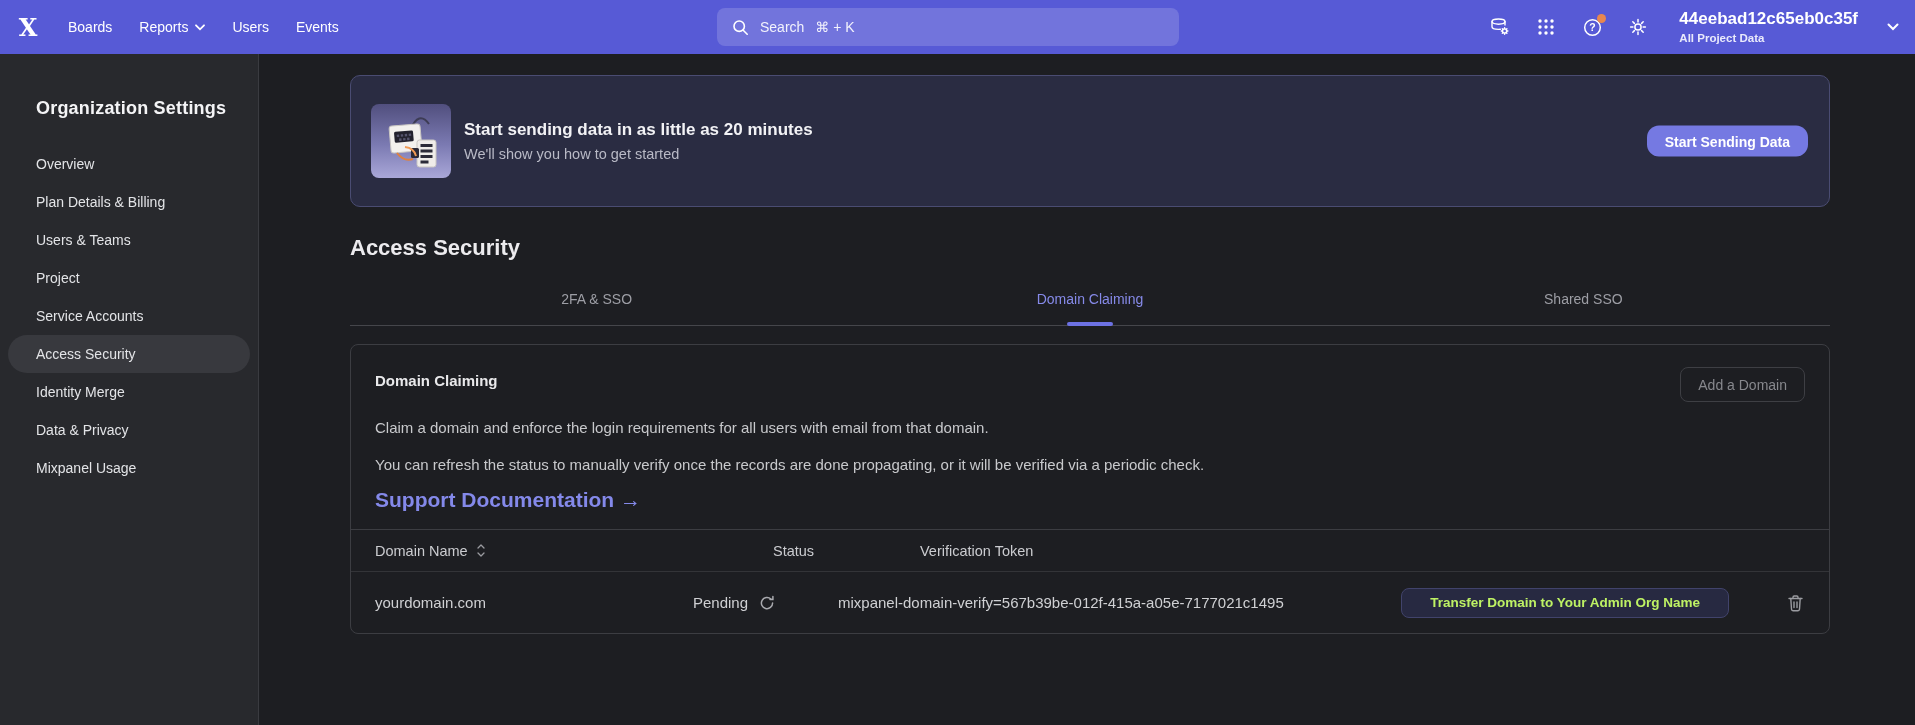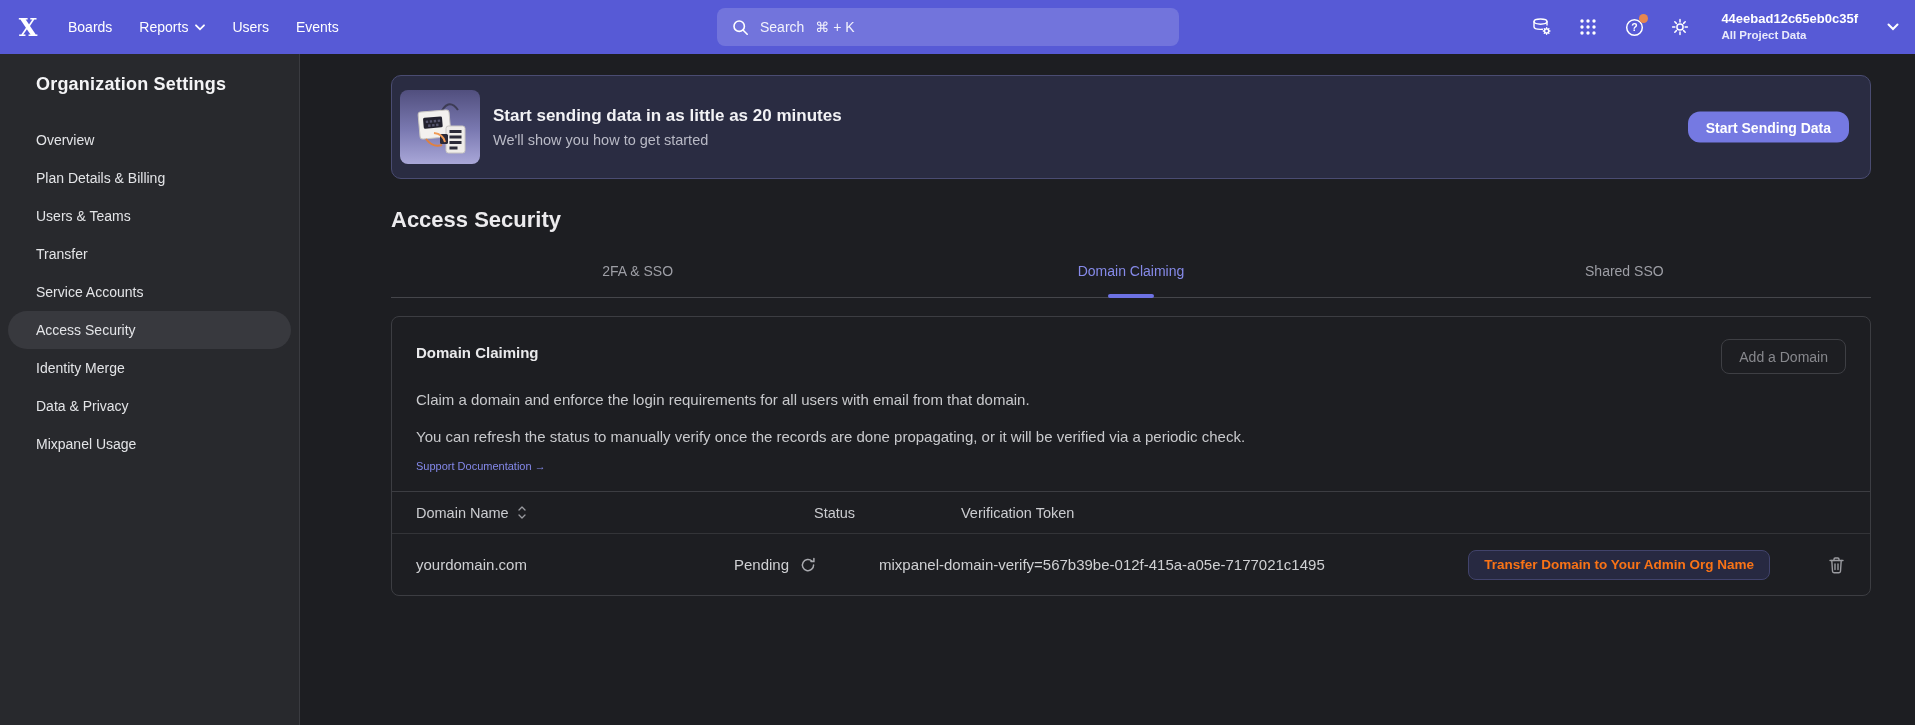--- a/index.html
+++ b/index.html
@@ -24,47 +24,47 @@
   .searchbar {
     position:absolute; left:717px; top:8px; width:462px; height:38px;
     background:rgba(255,255,255,0.16); border-radius:8px;
     display:flex; align-items:center; padding-left:15px; gap:11px;
     color:#f2f2fc; font-size:14px; cursor:text;
   }
   .nav-right { position:absolute; right:16px; top:0; height:54px; display:flex; align-items:center; gap:20px; }
   .icon-btn { width:26px; height:26px; display:flex; align-items:center; justify-content:center; cursor:pointer; position:relative; }
   .badge-dot { position:absolute; top:0px; right:-1px; width:9px; height:9px; border-radius:50%; }
   .project { display:flex; flex-direction:column; line-height:1.3; margin-left:8px; cursor:pointer; }
-  .project-id { font-size:13px; font-weight:bold; color:#ffffff; }
+  .project-id { font-size:17px; font-weight:bold; color:#ffffff; }
   .project-name { font-size:11.5px; font-weight:bold; color:#e9eafb; }
   .project-caret { margin-left:9px; display:flex; align-items:center; cursor:pointer; }
 
   
   .layout { display:flex; height:671px; }
   .sidebar {
-    width:300px; flex-shrink:0; background:#28292d;
-    border-right:1px solid #3a3b40; padding-top:20px;
+    width:259px; flex-shrink:0; background:#28292d;
+    border-right:1px solid #3a3b40; padding-top:44px;
   }
   .sidebar-title { margin-left:36px; font-size:18px; font-weight:bold; color:#f4f4f6; letter-spacing:.2px; }
   .sidebar-list { margin-top:26px; list-style:none; }
   .sidebar-item {
     height:38px; display:flex; align-items:center;
     padding-left:28px; margin:0 8px; border-radius:19px;
     font-size:14px; color:#e3e4e7; cursor:pointer;
   }
   .sidebar-item.active { background:#38393e; }
 
   .main { flex:1; position:relative; background:#1d1e22; }
   .content { margin-left:91px; width:1480px; }
 
   
   .banner {
-    margin-top:21px; height:104px;
+    margin-top:21px; height:132px;
     background:#2a2c42; border:1px solid #4a4c72; border-radius:10px;
-    display:flex; align-items:center; position:relative; padding-left:8px;
+    display:flex; align-items:center; position:relative; padding-left:20px;
   }
   .banner-illustration {
     width:80px; height:74px; border-radius:8px; overflow:hidden; flex-shrink:0;
     background:linear-gradient(180deg,#514f7e 0%,#7b7ab2 55%,#a9a7d8 100%);
   }
   .banner-text { margin-left:13px; }
   .banner-title { font-size:17px; font-weight:bold; color:#f2f2f5; margin-bottom:6px; }
   .banner-subtitle { font-size:14.5px; color:#b9bac6; }
   .banner-cta {
     position:absolute; right:21px; top:50%; transform:translateY(-50%);
@@ -90,40 +90,40 @@
   .card { margin-top:18px; border:1px solid #3c3d42; border-radius:8px; overflow:hidden; }
   .card-head { display:flex; justify-content:space-between; align-items:flex-start; padding:22px 24px 0; }
   .card-title { font-size:15px; font-weight:bold; color:#e9e9eb; padding-top:5px; }
   .add-domain-btn {
     height:35px; padding:0 17px; border:1px solid #3e3f44; border-radius:8px;
     background:transparent; color:#87888d; font-size:14px; font-weight:500; cursor:default;
   }
   .card-body { padding:0 24px; }
   .card-body p { font-size:15px; color:#c8c9cc; max-width:1340px; line-height:24px; }
   .p1 { margin-top:14px; } .p2 { margin-top:13px; } .p3 { margin-top:13px; }
-  .doc-link { display:inline-block; margin-top:11px; font-size:11px; font-weight:400; color:#8489ea; cursor:pointer; }
+  .doc-link { display:inline-block; margin-top:11px; font-size:21px; font-weight:700; color:#8489ea; cursor:pointer; }
 
   .table { margin-top:17px; }
   .table-header {
     display:grid; grid-template-columns:422px 147px 1fr; align-items:center;
     height:43px; border-top:1px solid #3c3d42; border-bottom:1px solid #333438;
     font-size:14.5px; font-weight:500; color:#cbccd0;
   }
   .th-domain { padding-left:24px; display:flex; align-items:center; gap:8px; }
   .table-row {
     display:grid; grid-template-columns:342px 145px 1fr auto; align-items:center;
     height:61px; font-size:15px; color:#cfd0d3;
   }
   .td-domain { padding-left:24px; }
   .td-status { display:flex; align-items:center; gap:11px; }
   .td-actions { display:flex; align-items:center; gap:58px; padding-right:25px; }
   .transfer-btn {
-    height:30px; padding:0 15px; white-space:nowrap;
+    height:30px; padding:0 28px; white-space:nowrap;
     background:#272941; border:1px solid #41436b; border-radius:8px;
-    color:#f97316; font-size:13.5px; font-weight:600; cursor:pointer;
+    color:#bef264; font-size:13.5px; font-weight:600; cursor:pointer;
     display:flex; align-items:center;
   }
   .trash { display:flex; align-items:center; cursor:pointer; }
   svg { display:block; }
 </style>
 </head>
 <body>
 
 <div class="topnav">
   <div class="logo">X</div>
@@ -205,21 +205,21 @@
   </div>
 </div>
 
 <div class="layout">
   <div class="sidebar">
     <div class="sidebar-title">Organization Settings</div>
     <ul class="sidebar-list">
       <li class="sidebar-item">Overview</li>
       <li class="sidebar-item">Plan Details &amp; Billing</li>
       <li class="sidebar-item">Users &amp; Teams</li>
-      <li class="sidebar-item">Transfer</li>
+      <li class="sidebar-item">Project</li>
       <li class="sidebar-item">Service Accounts</li>
       <li class="sidebar-item active">Access Security</li>
       <li class="sidebar-item">Identity Merge</li>
       <li class="sidebar-item">Data &amp; Privacy</li>
       <li class="sidebar-item">Mixpanel Usage</li>
     </ul>
   </div>
 
   <div class="main">
     <div class="content">

